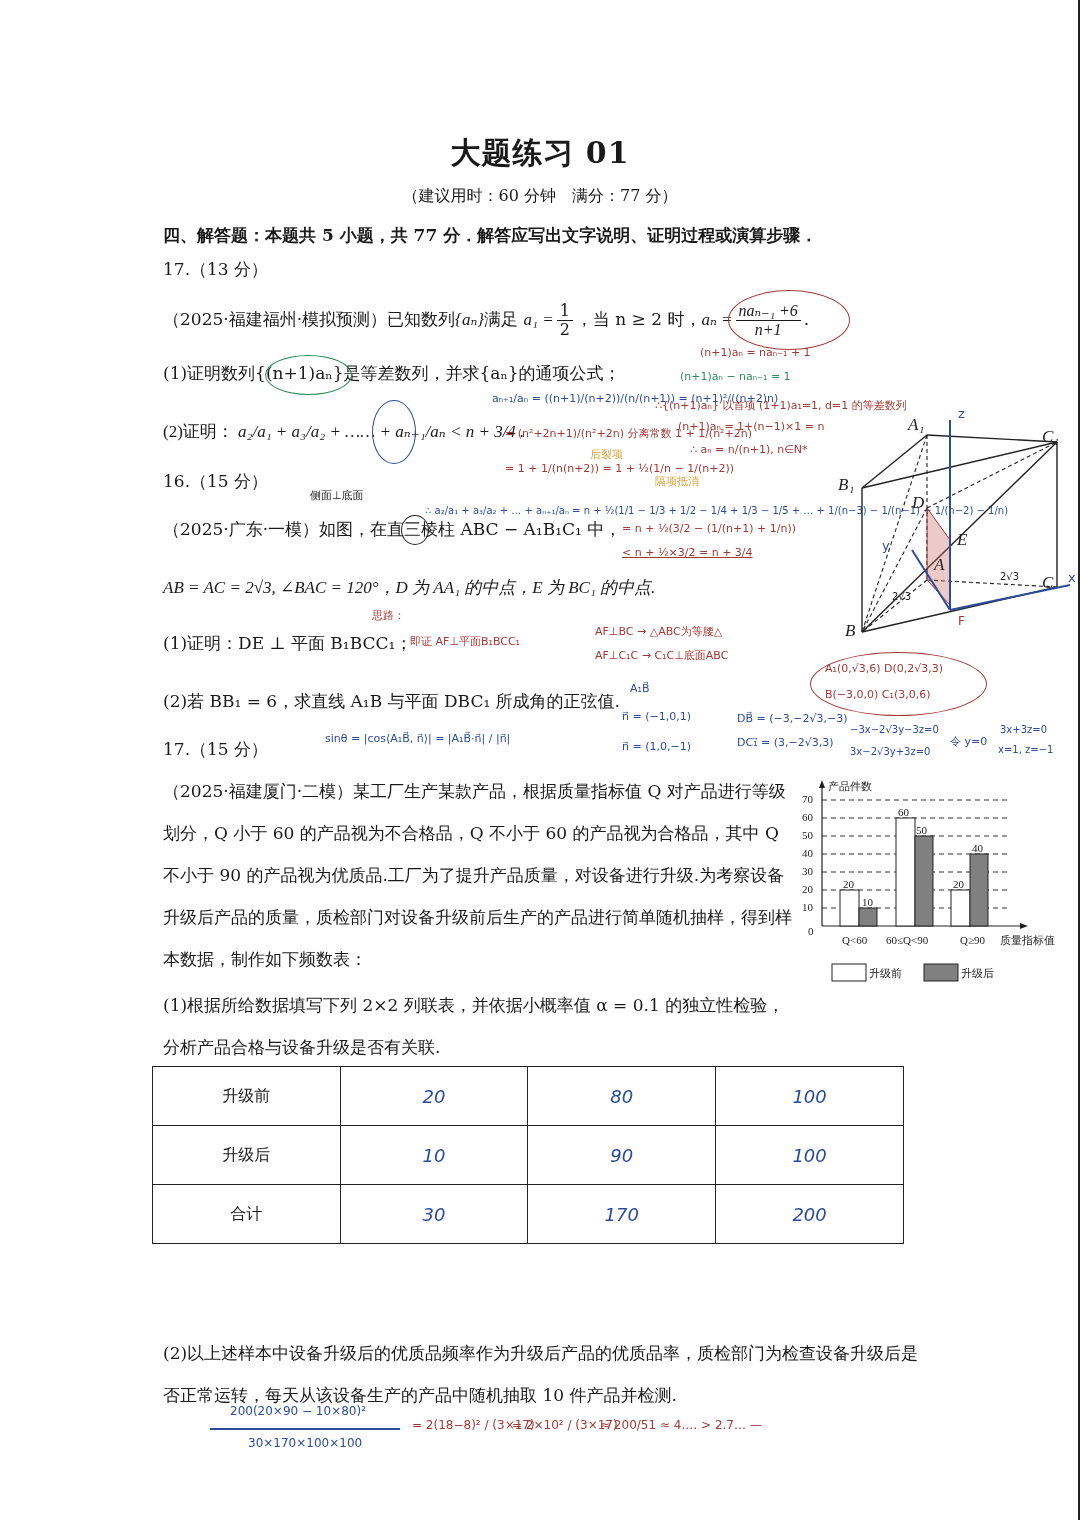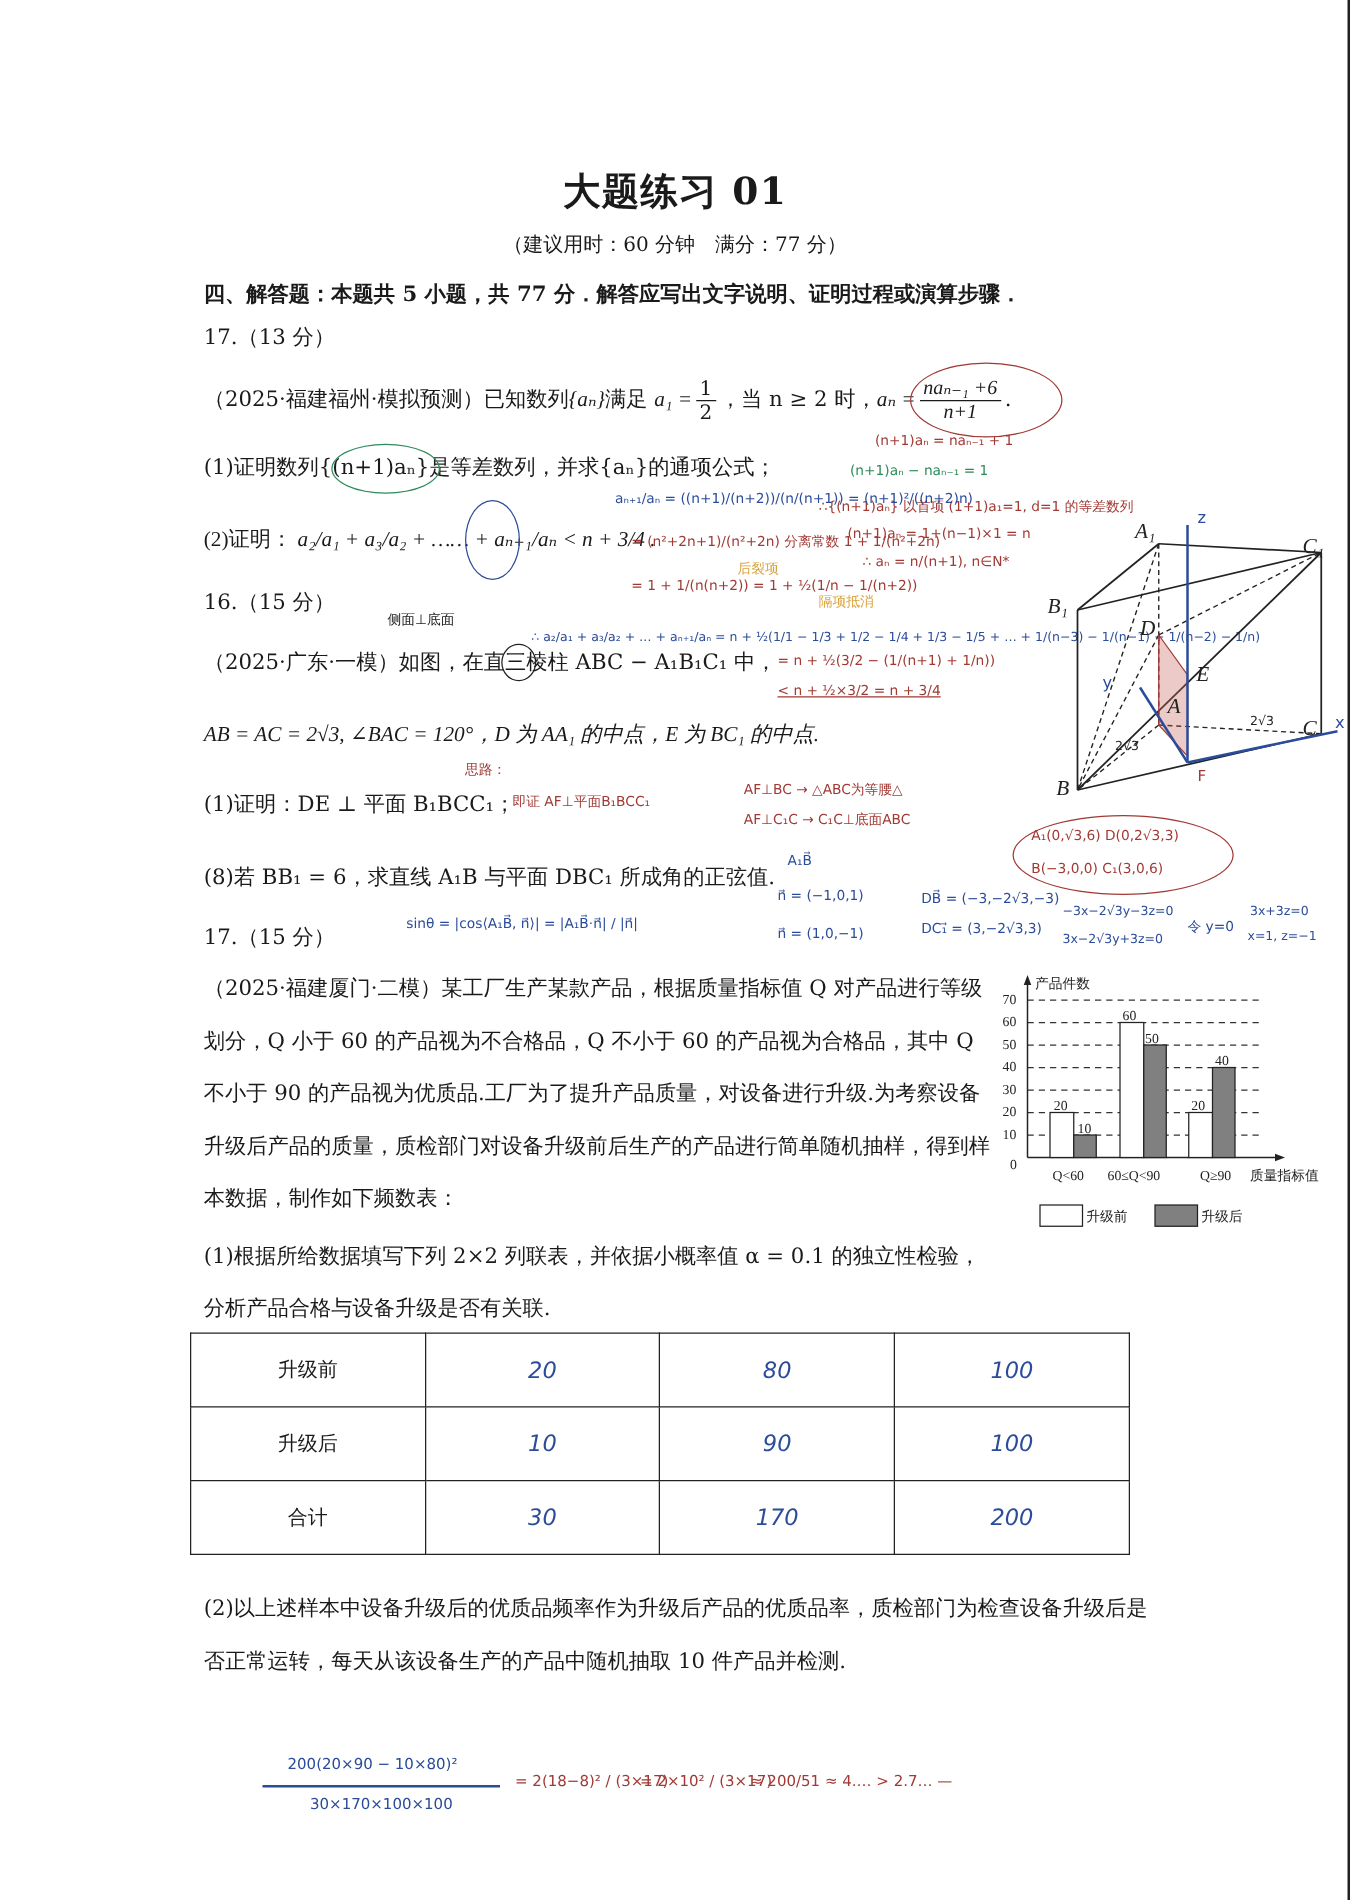--- a/index.html
+++ b/index.html
@@ -68,21 +68,21 @@
 <div class="hw blue" style="left:425px;top:490px;font-size:10px;margin-top:15px;">∴ a₂/a₁ + a₃/a₂ + … + aₙ₊₁/aₙ = n + ½(1/1 − 1/3 + 1/2 − 1/4 + 1/3 − 1/5 + … + 1/(n−3) − 1/(n−1) + 1/(n−2) − 1/n)</div>
 <div class="hw red" style="left:622px;top:522px;">= n + ½(3/2 − (1/(n+1) + 1/n))</div>
 <div class="hw red" style="left:622px;top:546px;text-decoration:underline;">&lt; n + ½×3/2 = n + 3/4</div>
 
 <div class="abs line" style="top:470px;">16.（15 分）</div>
 <div class="hw" style="left:310px;top:488px;color:#222;">侧面⊥底面</div>
 <div class="abs line" style="top:518px;">（2025·广东·一模）如图，在直三棱柱 ABC − A₁B₁C₁ 中，</div>
 <div class="ellipse" style="left:401px;top:515px;width:26px;height:28px;border-color:#222;"></div>
 <div class="abs line math" style="top:576px;">AB = AC = 2√3, ∠BAC = 120°，D 为 AA₁ 的中点，E 为 BC₁ 的中点.</div>
 <div class="abs line" style="top:632px;">(1)证明：DE ⊥ 平面 B₁BCC₁；</div>
-<div class="abs line" style="top:690px;">(8)若 BB₁ = 6，求直线 A₁B 与平面 DBC₁ 所成角的正弦值.</div>
+<div class="abs line" style="top:690px;">(2)若 BB₁ = 6，求直线 A₁B 与平面 DBC₁ 所成角的正弦值.</div>
 
 <div class="hw red" style="left:372px;top:608px;">思路：</div>
 <div class="hw red" style="left:410px;top:634px;">即证 AF⊥平面B₁BCC₁</div>
 <div class="hw red" style="left:595px;top:624px;">AF⊥BC → △ABC为等腰△</div>
 <div class="hw red" style="left:595px;top:648px;">AF⊥C₁C → C₁C⊥底面ABC</div>
 <div class="ellipse" style="left:810px;top:652px;width:175px;height:62px;border-color:#a13a35;"></div>
 <div class="hw red" style="left:825px;top:662px;">A₁(0,√3,6)   D(0,2√3,3)</div>
 <div class="hw red" style="left:825px;top:688px;">B(−3,0,0)   C₁(3,0,6)</div>
 <div class="hw blue" style="left:630px;top:682px;">A₁B⃗</div>
 <div class="hw blue" style="left:622px;top:710px;">n⃗ = (−1,0,1)</div>
@@ -211,20 +211,20 @@
   </tr>
   <tr>
     <td>合计</td>
     <td class="hwcell">30</td>
     <td class="hwcell">170</td>
     <td class="hwcell">200</td>
   </tr>
 </tbody>
   </table>
 
-<div class="abs body-text" style="top:1266px;width:760px;">(2)以上述样本中设备升级后的优质品频率作为升级后产品的优质品率，质检部门为检查设备升级后是否正常运转，每天从该设备生产的产品中随机抽取 10 件产品并检测.</div>
+<div class="abs body-text" style="top:1332px;width:760px;">(2)以上述样本中设备升级后的优质品频率作为升级后产品的优质品率，质检部门为检查设备升级后是否正常运转，每天从该设备生产的产品中随机抽取 10 件产品并检测.</div>
 
 <div class="hw blue" style="left:230px;top:1404px;font-size:12px;">200(20×90 − 10×80)²</div>
 <div class="abs" style="left:210px;top:1428px;width:190px;height:1.5px;background:#2b4c9a;"></div>
 <div class="hw blue" style="left:248px;top:1436px;font-size:12px;">30×170×100×100</div>
 <div class="hw red" style="left:412px;top:1418px;font-size:12px;">= 2(18−8)² / (3×17)</div>
 <div class="hw red" style="left:512px;top:1418px;font-size:12px;">= 2×10² / (3×17)</div>
 <div class="hw red" style="left:600px;top:1418px;font-size:12px;">≈ 200/51 ≈ 4.… &gt; 2.7… —</div>
 
 </body></html>

